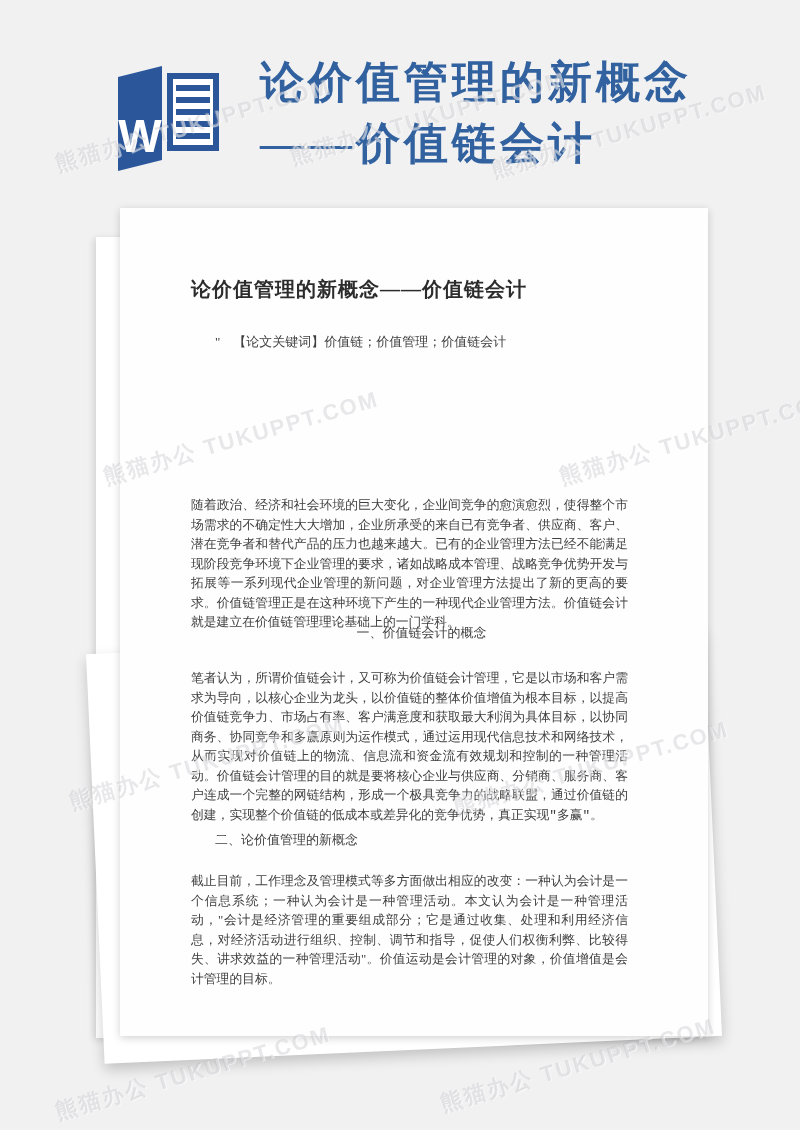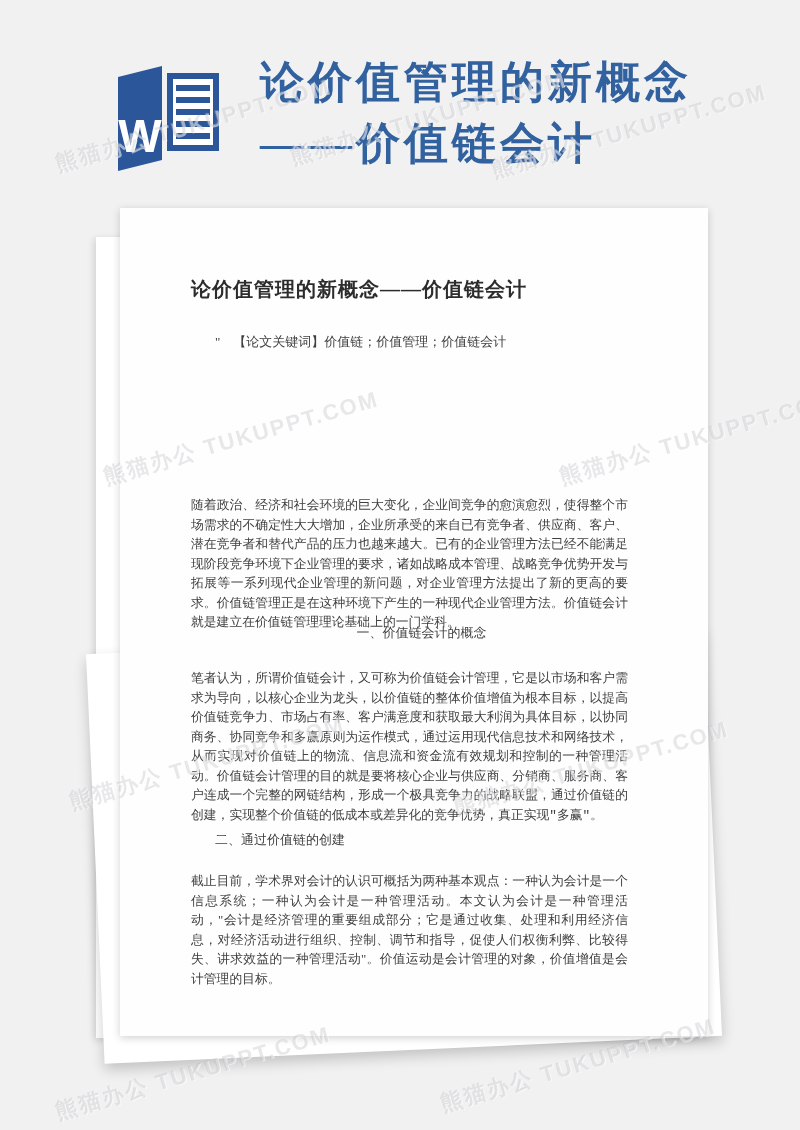--- a/index.html
+++ b/index.html
@@ -89,22 +89,22 @@
 
 <div class="sheet sheet-back-left z1"></div>
 <div class="sheet sheet-back-bottom z1"></div>
 
 <div class="sheet document-page z2">
   <div class="block doc-title">论价值管理的新概念——价值链会计</div>
   <div class="block kw-line">"　【论文关键词】价值链；价值管理；价值链会计</div>
   <div class="block para p-1">随着政治、经济和社会环境的巨大变化，企业间竞争的愈演愈烈，使得整个市场需求的不确定性大大增加，企业所承受的来自已有竞争者、供应商、客户、潜在竞争者和替代产品的压力也越来越大。已有的企业管理方法已经不能满足现阶段竞争环境下企业管理的要求，诸如战略成本管理、战略竞争优势开发与拓展等一系列现代企业管理的新问题，对企业管理方法提出了新的更高的要求。价值链管理正是在这种环境下产生的一种现代企业管理方法。价值链会计就是建立在价值链管理理论基础上的一门学科。</div>
   <div class="block h-1">一、价值链会计的概念</div>
   <div class="block para p-2">笔者认为，所谓价值链会计，又可称为价值链会计管理，它是以市场和客户需求为导向，以核心企业为龙头，以价值链的整体价值增值为根本目标，以提高价值链竞争力、市场占有率、客户满意度和获取最大利润为具体目标，以协同商务、协同竞争和多赢原则为运作模式，通过运用现代信息技术和网络技术，从而实现对价值链上的物流、信息流和资金流有效规划和控制的一种管理活动。价值链会计管理的目的就是要将核心企业与供应商、分销商、服务商、客户连成一个完整的网链结构，形成一个极具竞争力的战略联盟，通过价值链的创建，实现整个价值链的低成本或差异化的竞争优势，真正实现"多赢"。</div>
-  <div class="block h-2">二、通过价值链的创建</div>
-  <div class="block para p-3">截止目前，学术界对会计的认识可概括为两种基本观点：一种认为会计是一个信息系统；一种认为会计是一种管理活动。本文认为会计是一种管理活动，"会计是经济管理的重要组成部分；它是通过收集、处理和利用经济信息，对经济活动进行组织、控制、调节和指导，促使人们权衡利弊、比较得失、讲求效益的一种管理活动"。价值运动是会计管理的对象，价值增值是会计管理的目标。</div>
+  <div class="block h-2">二、论价值管理的新概念</div>
+  <div class="block para p-3">截止目前，工作理念及管理模式等多方面做出相应的改变：一种认为会计是一个信息系统；一种认为会计是一种管理活动。本文认为会计是一种管理活动，"会计是经济管理的重要组成部分；它是通过收集、处理和利用经济信息，对经济活动进行组织、控制、调节和指导，促使人们权衡利弊、比较得失、讲求效益的一种管理活动"。价值运动是会计管理的对象，价值增值是会计管理的目标。</div>
 </div>
 
 <div class="wm-layer">
   <span class="wm" style="left:52px;top:150px">熊猫办公 TUKUPPT.COM</span>
   <span class="wm" style="left:287px;top:143px">熊猫办公 TUKUPPT.COM</span>
   <span class="wm" style="left:488px;top:156px">熊猫办公 TUKUPPT.COM</span>
   <span class="wm" style="left:100px;top:463px">熊猫办公 TUKUPPT.COM</span>
   <span class="wm" style="left:556px;top:463px">熊猫办公 TUKUPPT.COM</span>
   <span class="wm" style="left:66px;top:788px">熊猫办公 TUKUPPT.COM</span>
   <span class="wm" style="left:450px;top:793px">熊猫办公 TUKUPPT.COM</span>

